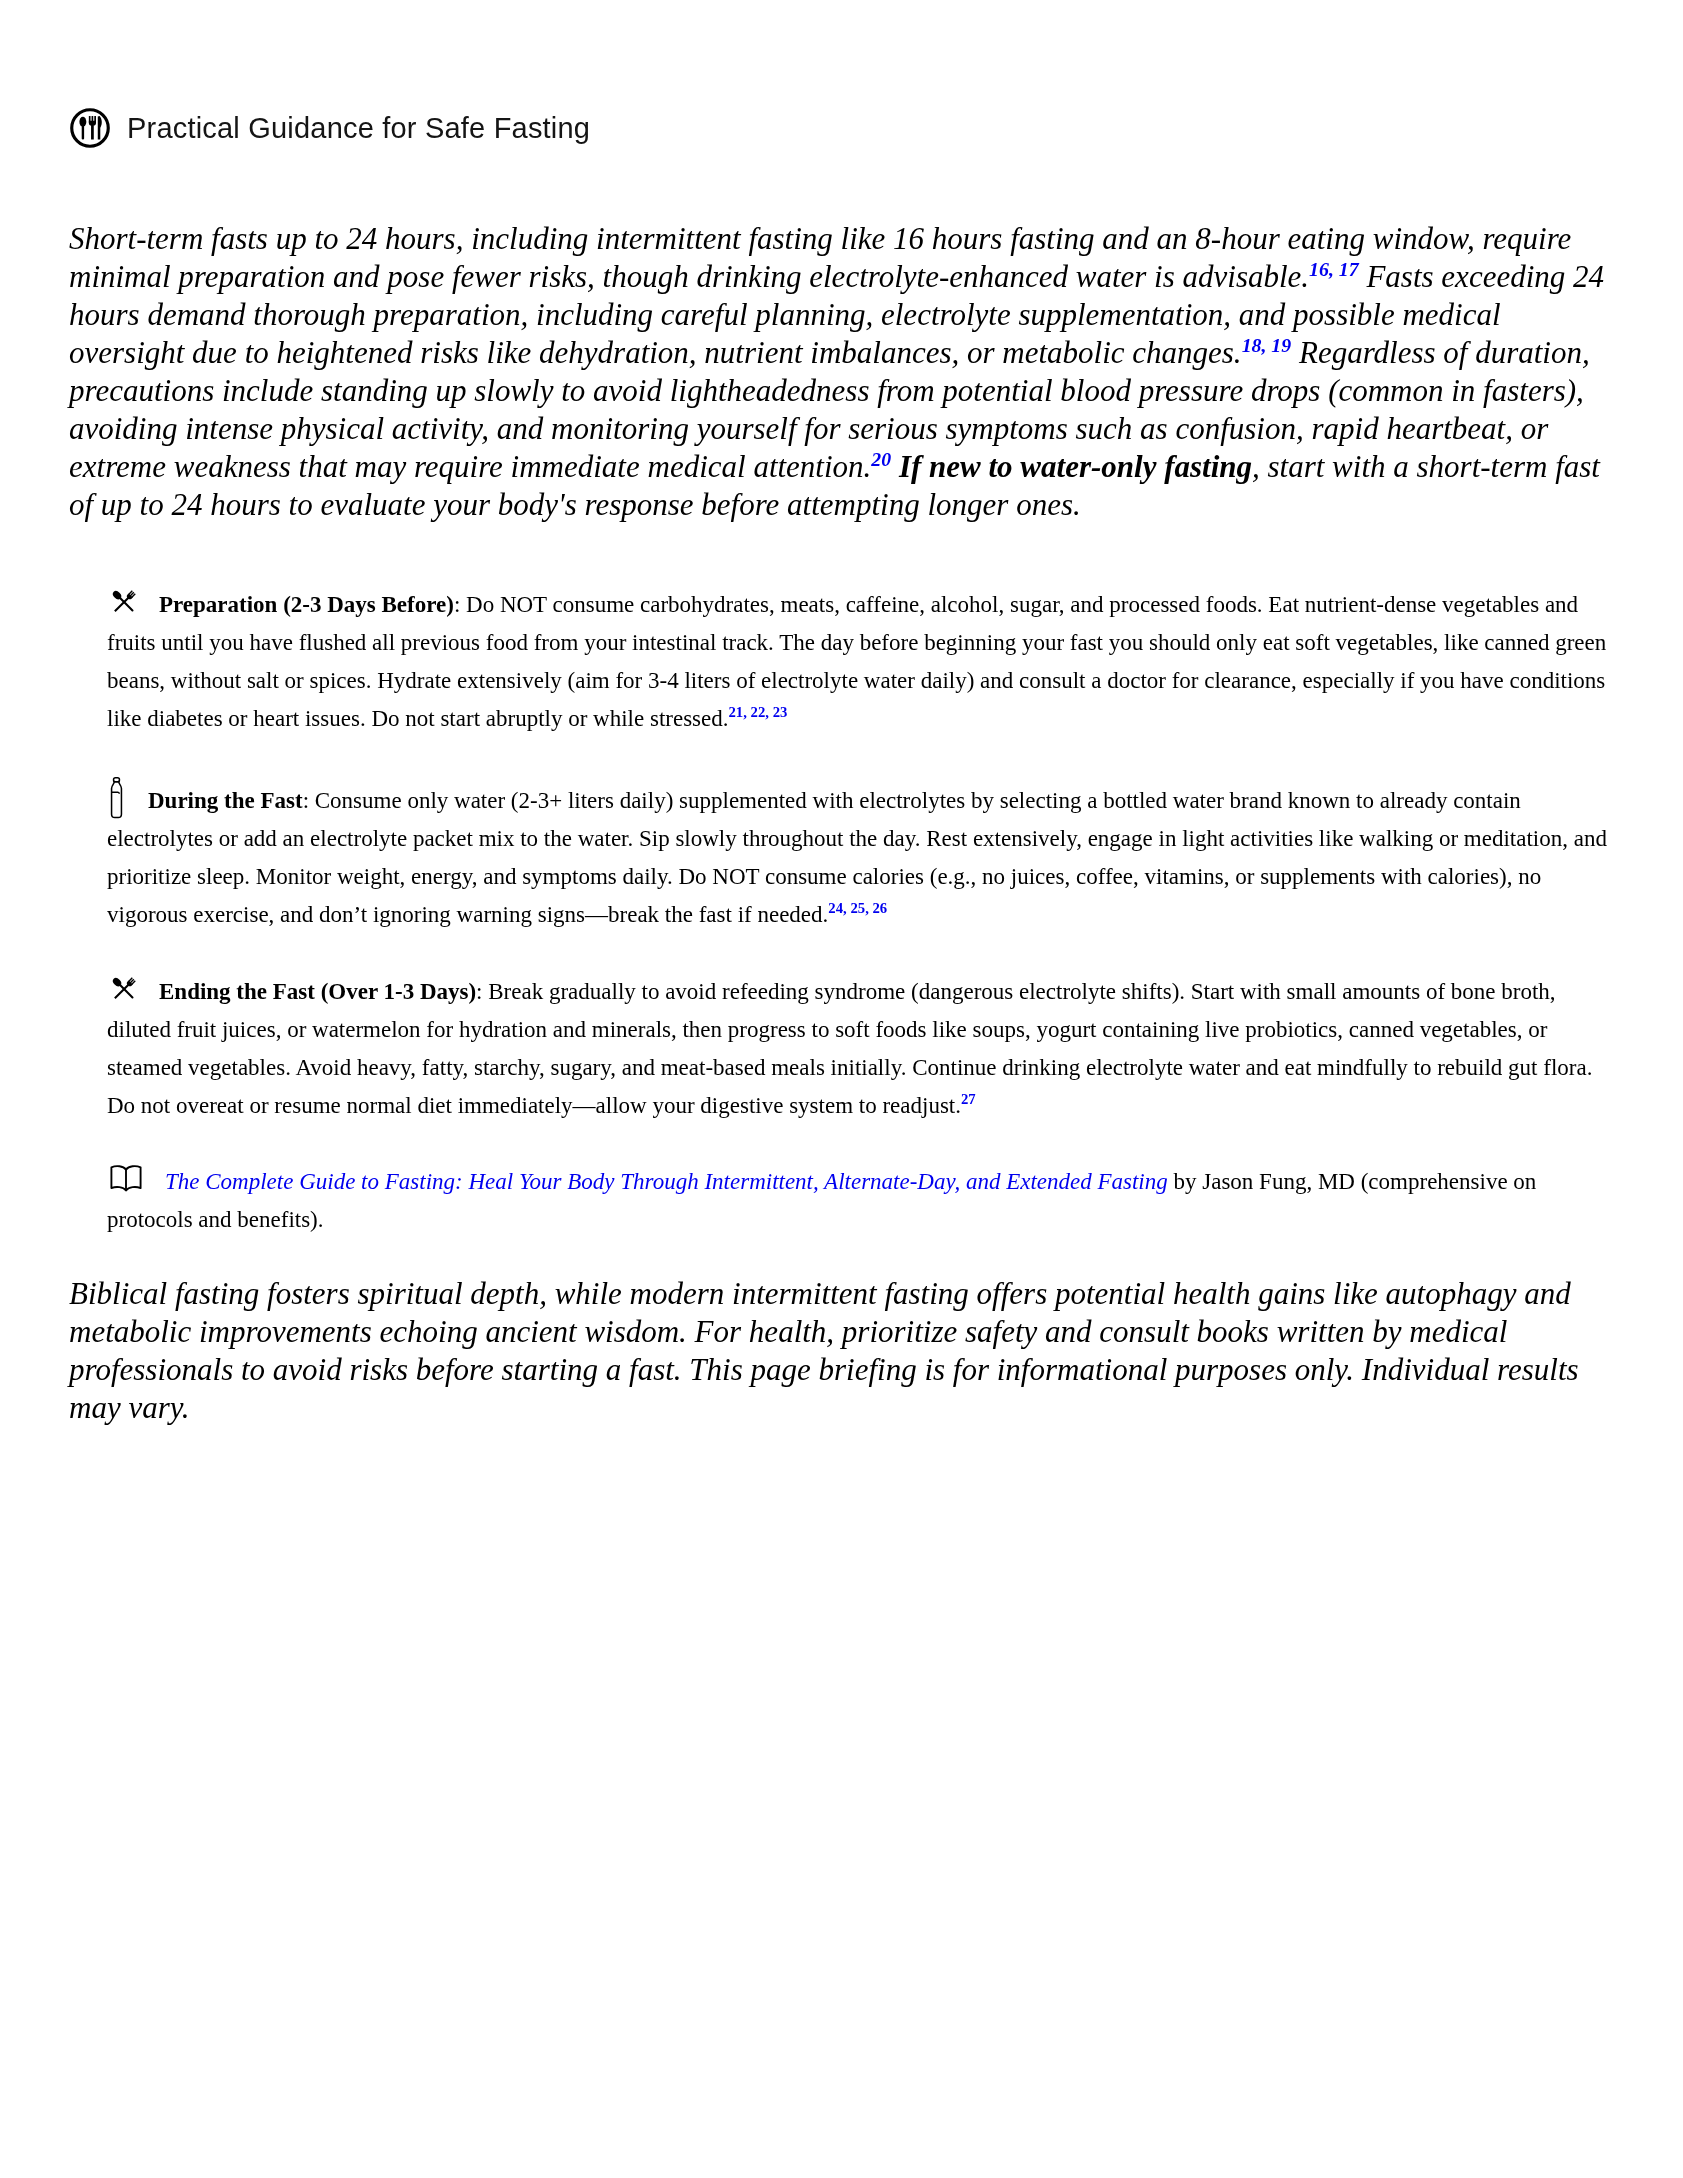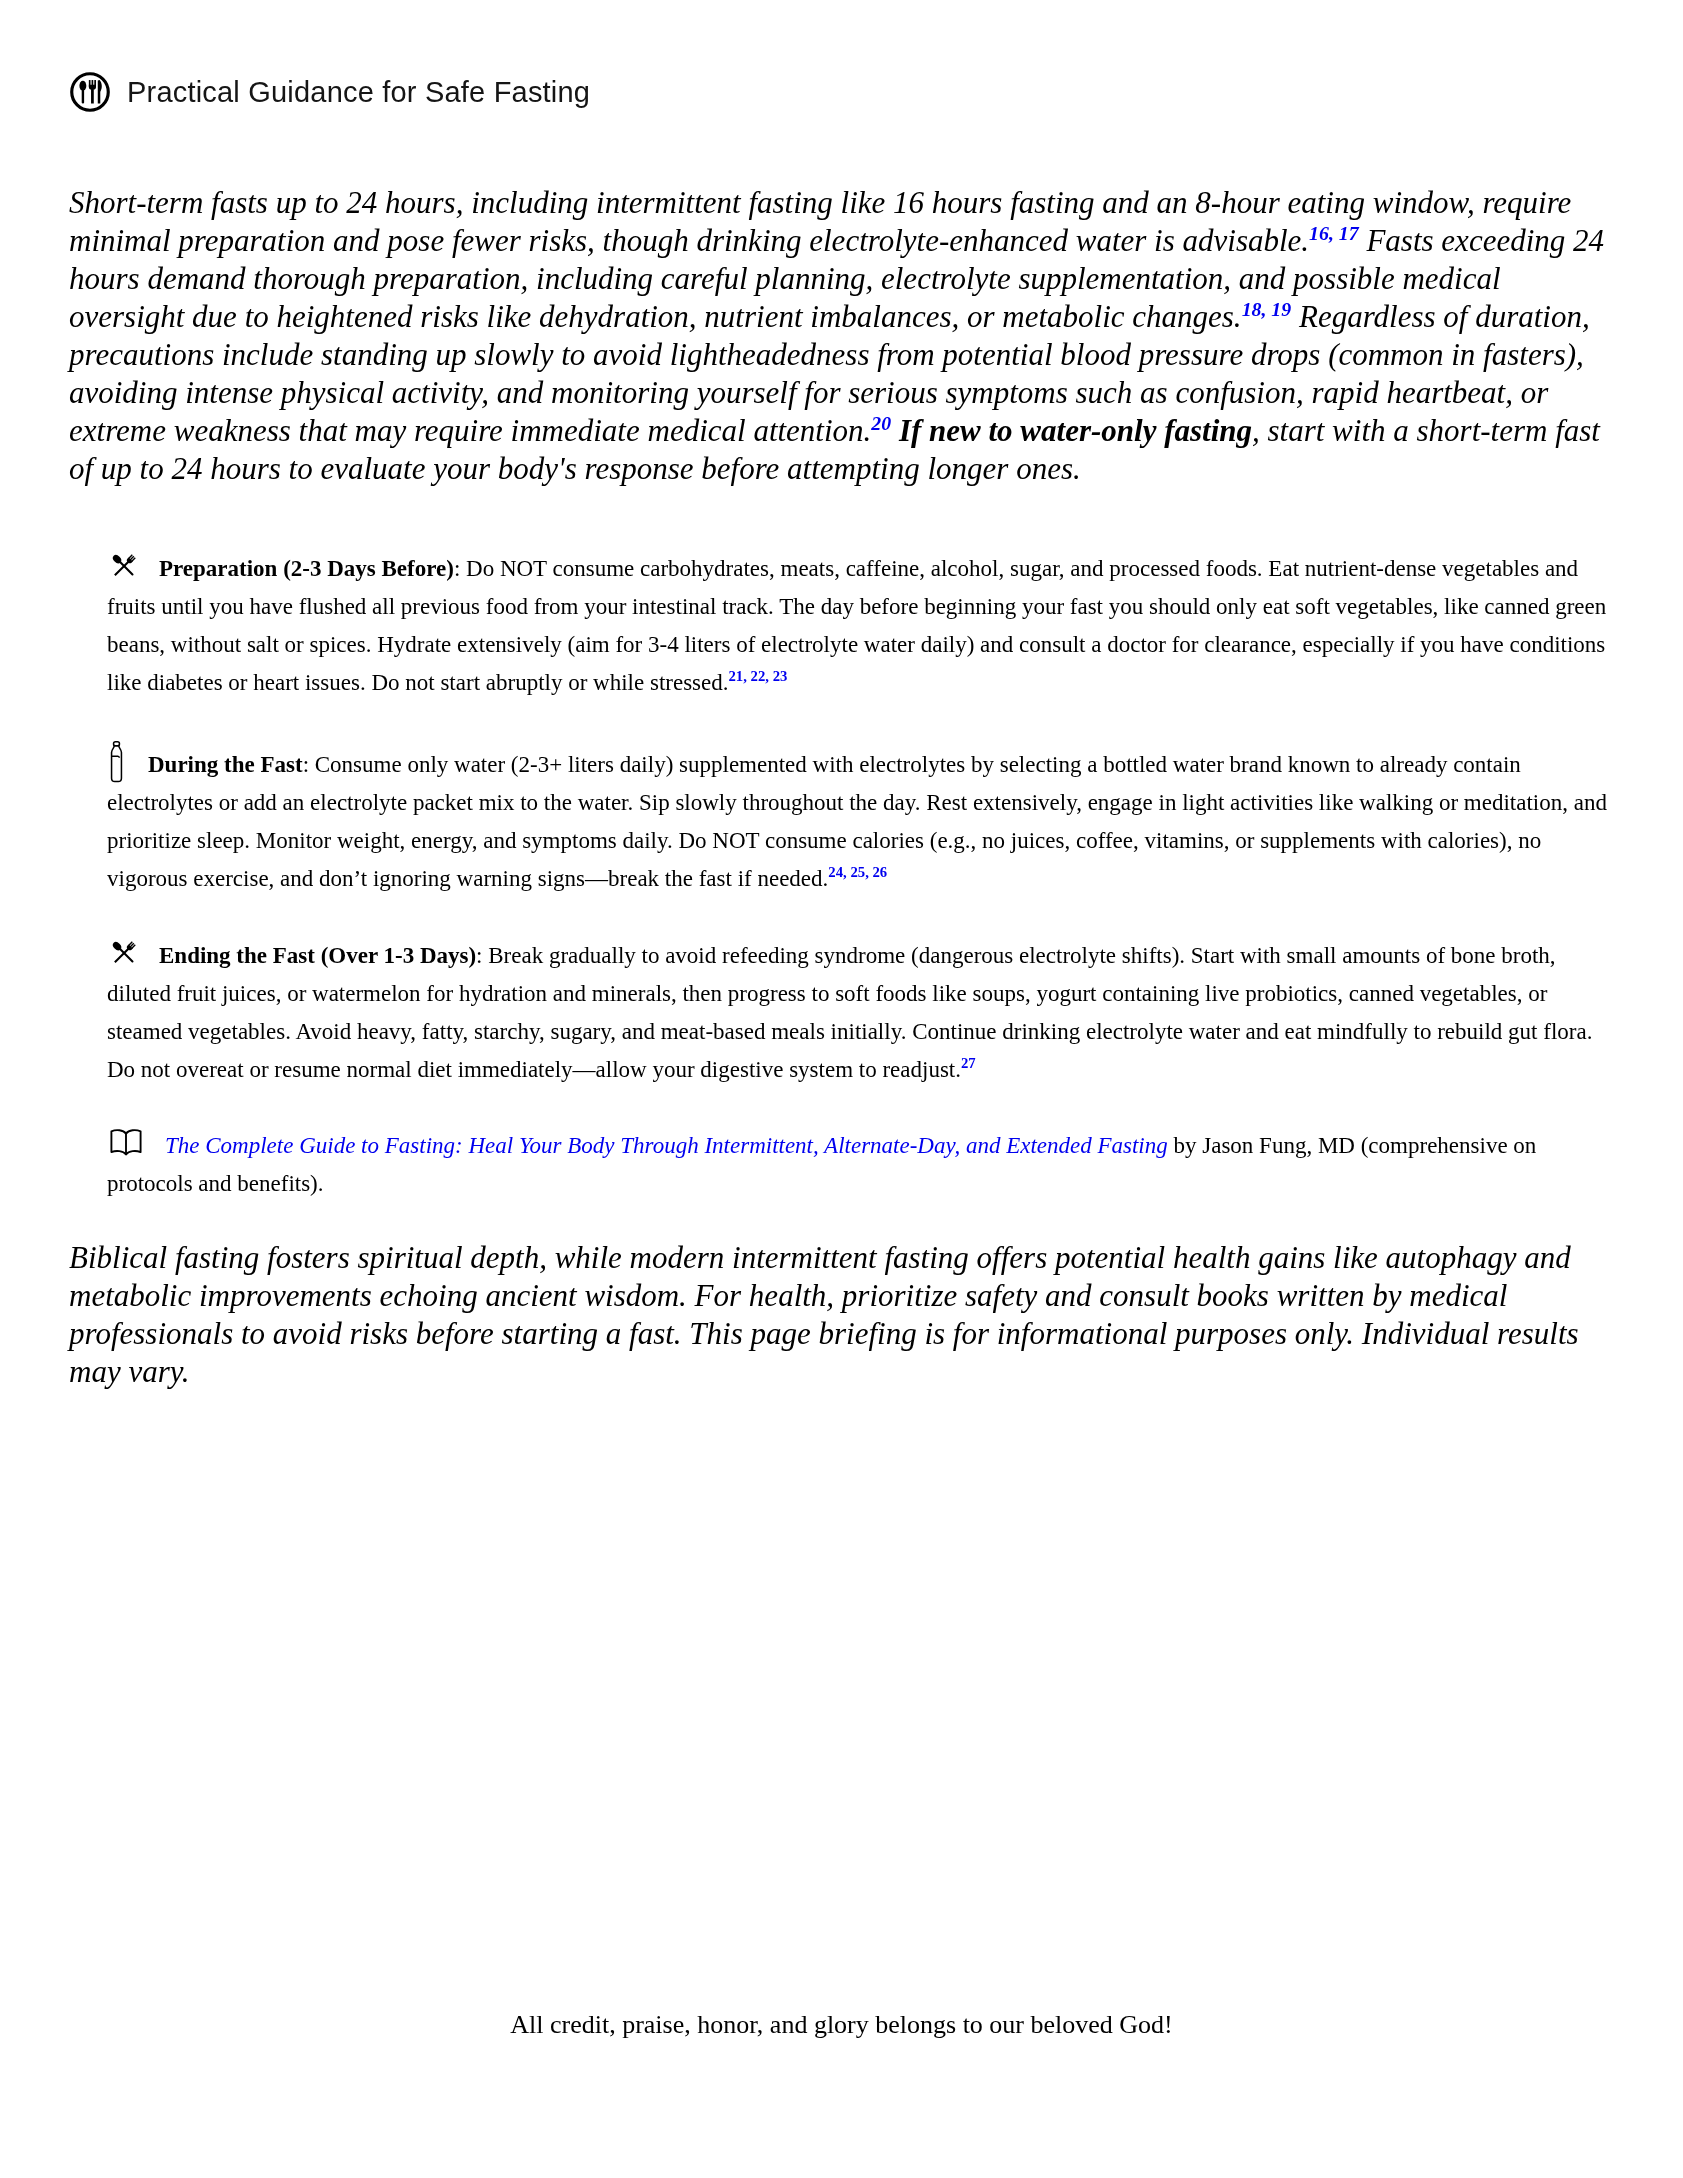--- a/index.html
+++ b/index.html
@@ -1,20 +1,20 @@
 <!DOCTYPE html>
 <html style="--link: #0000EE; --ink: #000000;"><head>
 <meta charset="utf-8">
 <style>
   html,body{margin:0;padding:0;background:#ffffff;}
   body{width:1683px;height:2178px;position:relative;overflow:hidden;
        -webkit-font-smoothing:antialiased;}
   :root{--link:#0000EE;--ink:#000000;}
 
-  .page{position:absolute;inset:0;padding:71px 52px 0 69px;box-sizing:border-box;}
+  .page{position:absolute;inset:0;padding:71px 52px 0 69px;box-sizing:border-box;margin-top:36px;}
 
   
   .hrow{display:flex;align-items:center;gap:16px;margin:0 0 71px 0;}
   .hrow.h2{margin:4px 0 51px 0;}
   .htext{font-family:"Liberation Sans","DejaVu Sans",sans-serif;font-size:29px;
          color:#151515;font-weight:400;letter-spacing:0.2px;}
   .hicon{flex:0 0 auto;width:42px;height:42px;color:#000;}
 
   
   .serif{font-family:"Liberation Serif","DejaVu Serif",serif;font-size:31px;
@@ -105,17 +105,16 @@
 
   <p class="sans book"><svg class="bicon" width="38" height="32" viewBox="0 0 40 34" xmlns="http://www.w3.org/2000/svg" fill="none" stroke="currentColor" stroke-width="2" stroke-linejoin="round">
         <path d="M20 7 C17 3 9.5 2.5 4.5 4.6 V26.6 c5 -2 12.5 -1.5 15.5 2.6 c3 -4.1 10.5 -4.6 15.5 -2.6 V4.6 C30.5 2.5 23 3 20 7 Z"></path>
         <path d="M20 7 V29.2"></path>
       </svg><span><span class="i lnk">The Complete Guide to Fasting: Heal Your Body Through Intermittent, Alternate-Day, and Extended Fasting</span><span> by Jason Fung, MD (comprehensive on protocols and benefits).</span></span></p>
 
 
   <p class="serif">Biblical fasting fosters spiritual depth, while modern intermittent fasting offers potential health gains like autophagy and metabolic improvements echoing ancient wisdom. For health, prioritize safety and consult books written by medical professionals to avoid risks before starting a fast. This page briefing is for informational purposes only. Individual results may vary.</p>
 
   <div class="footer">
-    <p class="footer-line1">All credit, praise, honor, and glory belongs to our beloved God!</p>
   </div>
 
 </div>
 
 
 </body></html>

